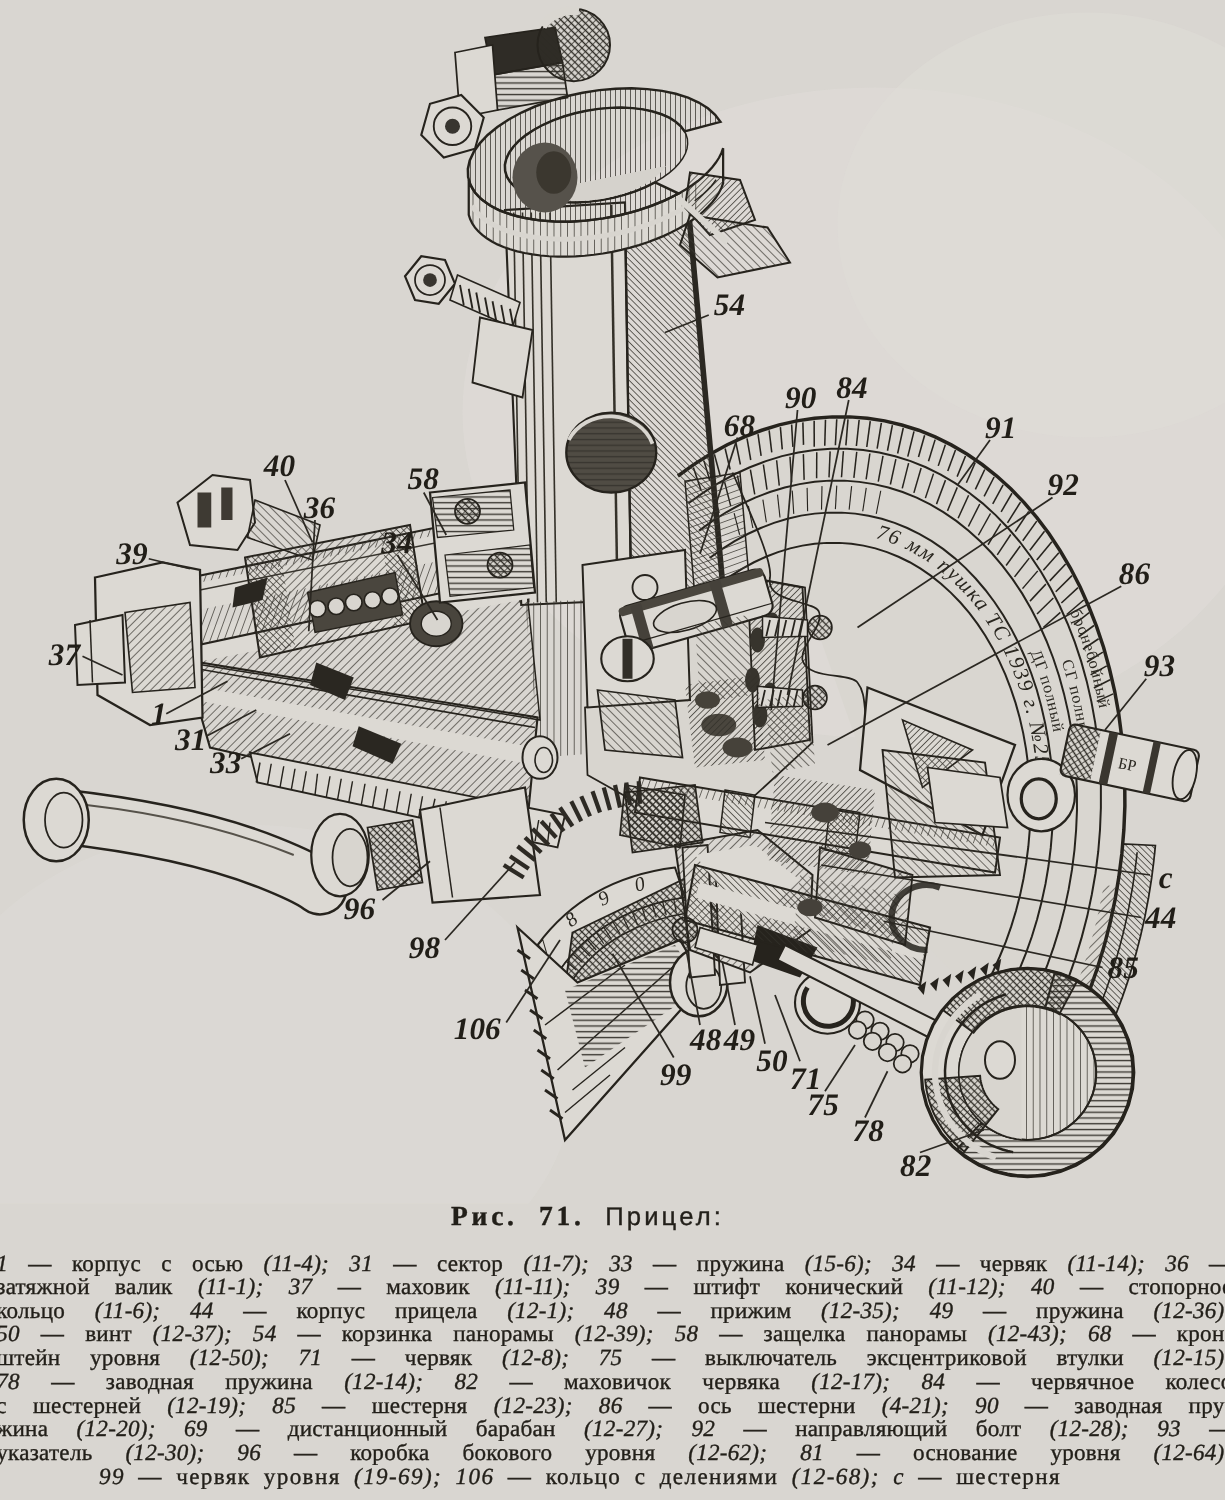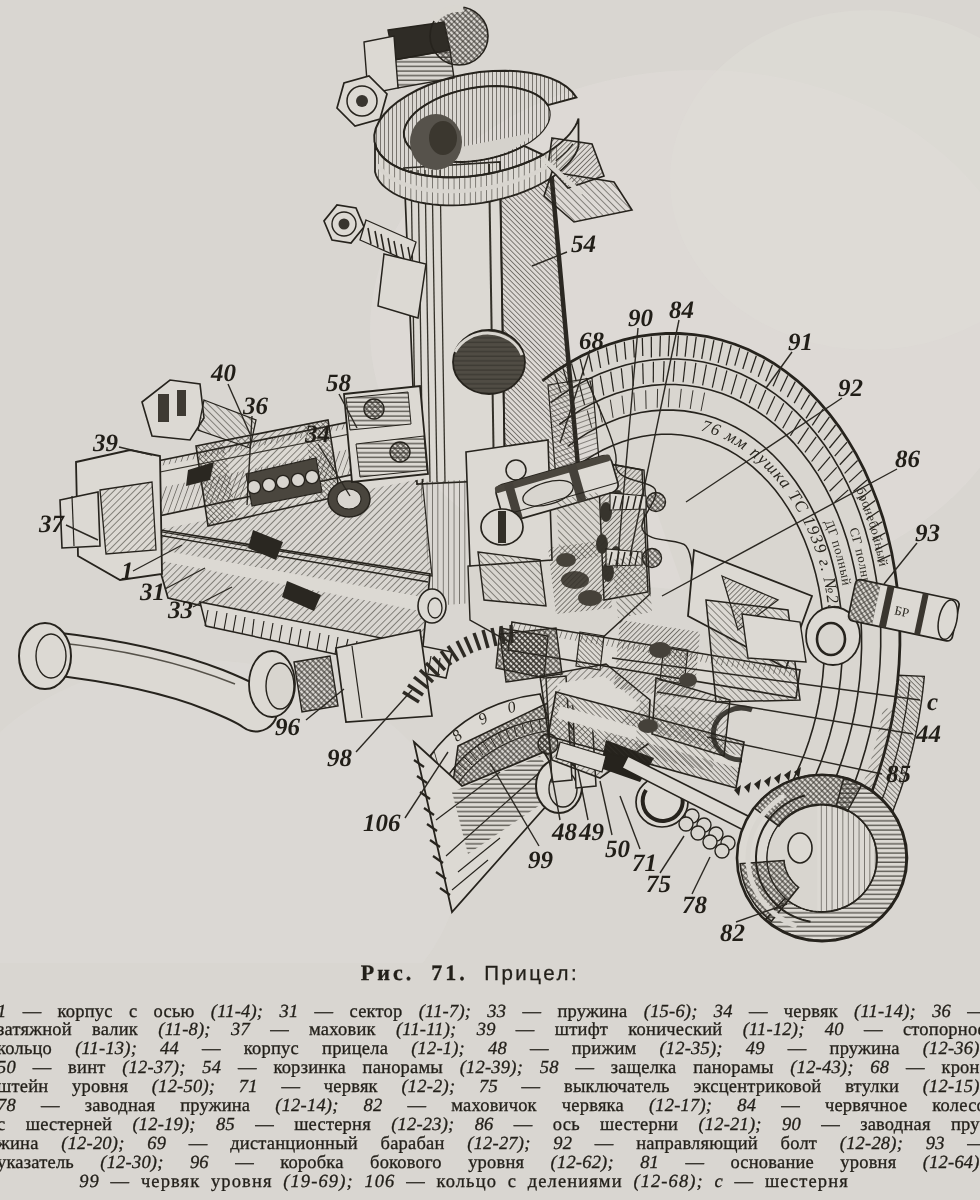--- a/index.html
+++ b/index.html
@@ -495,21 +495,21 @@
 <text x="579" y="840" font-style="italic" font-weight="bold" font-size="25" fill="#211e18">49</text>
 <text x="605" y="857" font-style="italic" font-weight="bold" font-size="25" fill="#211e18">50</text>
 <text x="632" y="871" font-style="italic" font-weight="bold" font-size="25" fill="#211e18">71</text>
 <text x="646" y="892" font-style="italic" font-weight="bold" font-size="25" fill="#211e18">75</text>
 <text x="682" y="913" font-style="italic" font-weight="bold" font-size="25" fill="#211e18">78</text>
 <text x="720" y="941" font-style="italic" font-weight="bold" font-size="25" fill="#211e18">82</text>
 </svg>
 <div id="title"><b>Рис.&nbsp;&nbsp;71.</b>&nbsp;&nbsp;&nbsp;<span style="font-family:'Liberation Sans',sans-serif;font-size:20.5px;letter-spacing:2.5px">Прицел:</span></div>
 <div id="cap">
 <div class="r"><i>1</i> — корпус с осью <i>(11-4); 31</i> — сектор <i>(11-7); 33</i> — пружина <i>(15-6); 34</i> — червяк <i>(11-14); 36</i> —</div>
-<div class="r">затяжной валик <i>(11-8); 37</i> — маховик <i>(11-11); 39</i> — штифт конический <i>(11-12); 40</i> — стопорное</div>
-<div class="r">кольцо <i>(11-13); 44</i> — корпус прицела <i>(12-1); 48</i> — прижим <i>(12-35); 49</i> — пружина <i>(12-36);</i></div>
+<div class="r">затяжной валик <i>(11-1); 37</i> — маховик <i>(11-11); 39</i> — штифт конический <i>(11-12); 40</i> — стопорное</div>
+<div class="r">кольцо <i>(11-6); 44</i> — корпус прицела <i>(12-1); 48</i> — прижим <i>(12-35); 49</i> — пружина <i>(12-36);</i></div>
 <div class="r"><i>50</i> — винт <i>(12-37); 54</i> — корзинка панорамы <i>(12-39); 58</i> — защелка панорамы <i>(12-43); 68</i> — крон-</div>
-<div class="r">штейн уровня <i>(12-50); 71</i> — червяк <i>(12-2); 75</i> — выключатель эксцентриковой втулки <i>(12-15);</i></div>
+<div class="r">штейн уровня <i>(12-50); 71</i> — червяк <i>(12-8); 75</i> — выключатель эксцентриковой втулки <i>(12-15);</i></div>
 <div class="r"><i>78</i> — заводная пружина <i>(12-14); 82</i> — маховичок червяка <i>(12-17); 84</i> — червячное колесо</div>
-<div class="r">с шестерней <i>(12-19); 85</i> — шестерня <i>(12-23); 86</i> — ось шестерни <i>(12-21); 90</i> — заводная пру-</div>
+<div class="r">с шестерней <i>(12-19); 85</i> — шестерня <i>(12-23); 86</i> — ось шестерни <i>(4-21); 90</i> — заводная пру-</div>
 <div class="r">жина <i>(12-20); 69</i> — дистанционный барабан <i>(12-27); 92</i> — направляющий болт <i>(12-28); 93</i> —</div>
 <div class="r">указатель <i>(12-30); 96</i> — коробка бокового уровня <i>(12-62); 81</i> — основание уровня <i>(12-64);</i></div>
 <div class="r last"><i>99</i> — червяк уровня <i>(19-69); 106</i> — кольцо с делениями <i>(12-68); с</i> — шестерня</div>
 </div>
 </body></html>

